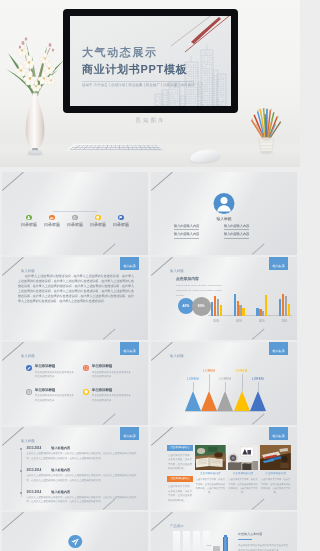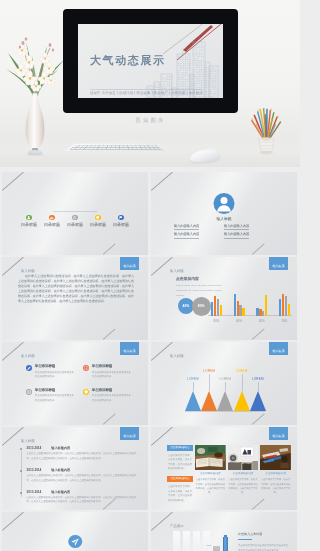--- a/index.html
+++ b/index.html
@@ -10,21 +10,21 @@
   .page{position:relative;width:300px;height:551px;background:#ededed;}
 
   
   .hero{position:absolute;left:0;top:0;width:300px;height:167px;overflow:hidden;
         background:linear-gradient(180deg,#f6f6f5 0%,#f4f4f3 40%,#f1f1f0 62%,#eaeae9 82%,#e6e6e5 100%);}
   .floor{position:absolute;left:0;bottom:0;width:300px;height:30px;
         background:linear-gradient(180deg,rgba(232,232,231,0) 0%,#ececeb 40%,#e4e4e3 100%);}
 
   
   .mon{position:absolute;left:63px;top:9px;width:175px;height:104px;
-       background:#0b0d10;border-radius:4px;box-sizing:border-box;padding:15px;}
+       background:#0b0d10;border-radius:4px;box-sizing:border-box;padding:7px;}
   .screen{position:relative;width:100%;height:100%;overflow:hidden;
        background:linear-gradient(150deg,#edeeee 0%,#e9ebeb 35%,#e4e6e8 70%,#dfe2e6 100%);}
   .wm{position:absolute;left:63px;top:117px;width:175px;text-align:center;font-size:5.4px;
        color:#b2b6ba;letter-spacing:2.2px;font-family:"Liberation Serif",serif;}
 
   .s-t1{position:absolute;left:12px;top:30.5px;font-size:11px;font-weight:700;letter-spacing:1.6px;
        color:#74879c;white-space:nowrap;line-height:1;}
   .s-t2{position:absolute;left:12px;top:47.5px;font-size:11px;font-weight:700;letter-spacing:.7px;
        color:#53677f;white-space:nowrap;line-height:1;}
   .s-rule{position:absolute;left:12px;top:64.5px;width:112px;height:.5px;background:rgba(130,145,165,.28);}
@@ -867,20 +867,21 @@
               <rect x="68.9" y="60.6" width="0.9" height="0.65"></rect>
               <rect x="70.7" y="60.6" width="0.9" height="0.65"></rect>
               <rect x="72.5" y="60.6" width="0.9" height="0.65"></rect>
             </g>
         <g fill="none" stroke="#9fadbd" stroke-width=".38" opacity=".65">
               <line x1="58" y1="6" x2="58" y2="0"></line>
               <line x1="42" y1="18" x2="42" y2="12"></line>
             </g>
       </svg>
         <div class="s-t1">大气动态展示</div>
+        <div class="s-t2">商业计划书PPT模板</div>
         <div class="s-rule"></div>
         <div class="s-sub">适用于 工作报告 | 总结计划 | 商业提案 | 商业推广 | 招商加盟 | 项目路演</div>
       </div>
     </div>
     <div class="neck"></div>
     <div class="base"></div>
     <div class="baseshadow"></div>
     <div class="wm">觅知图库</div>
     <div class="kbd">
         <i></i>

